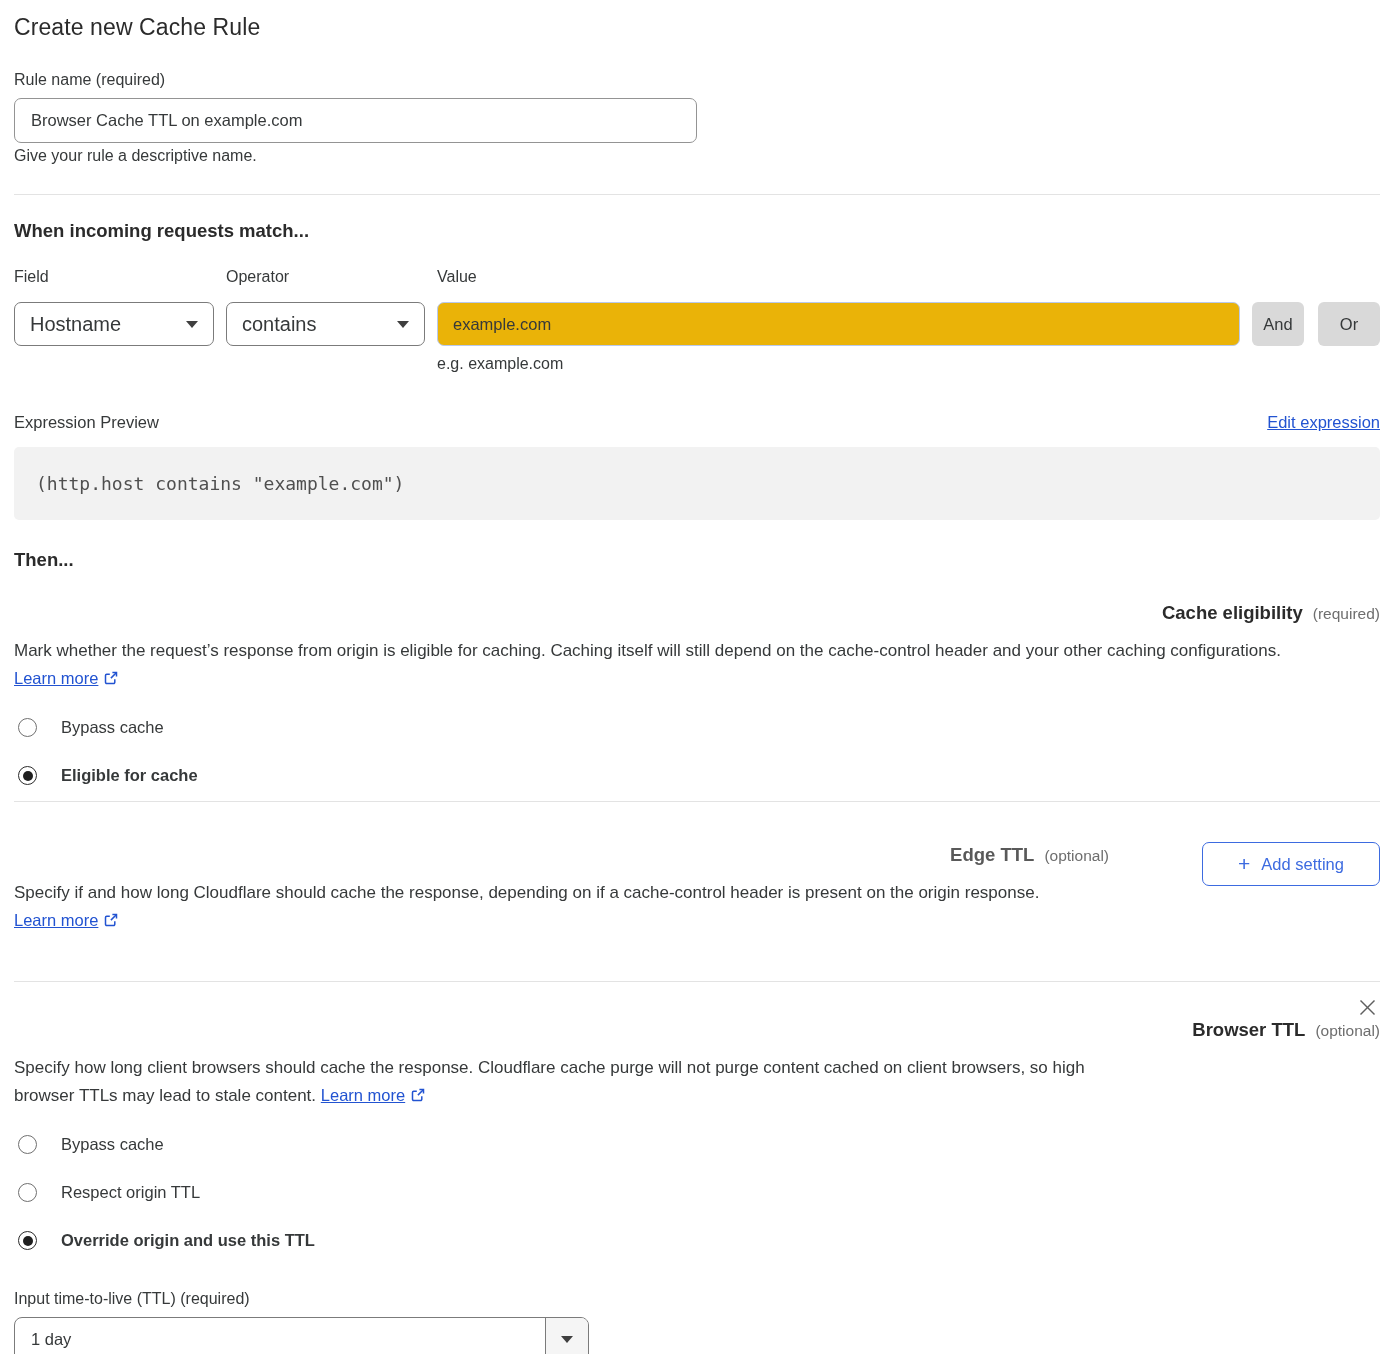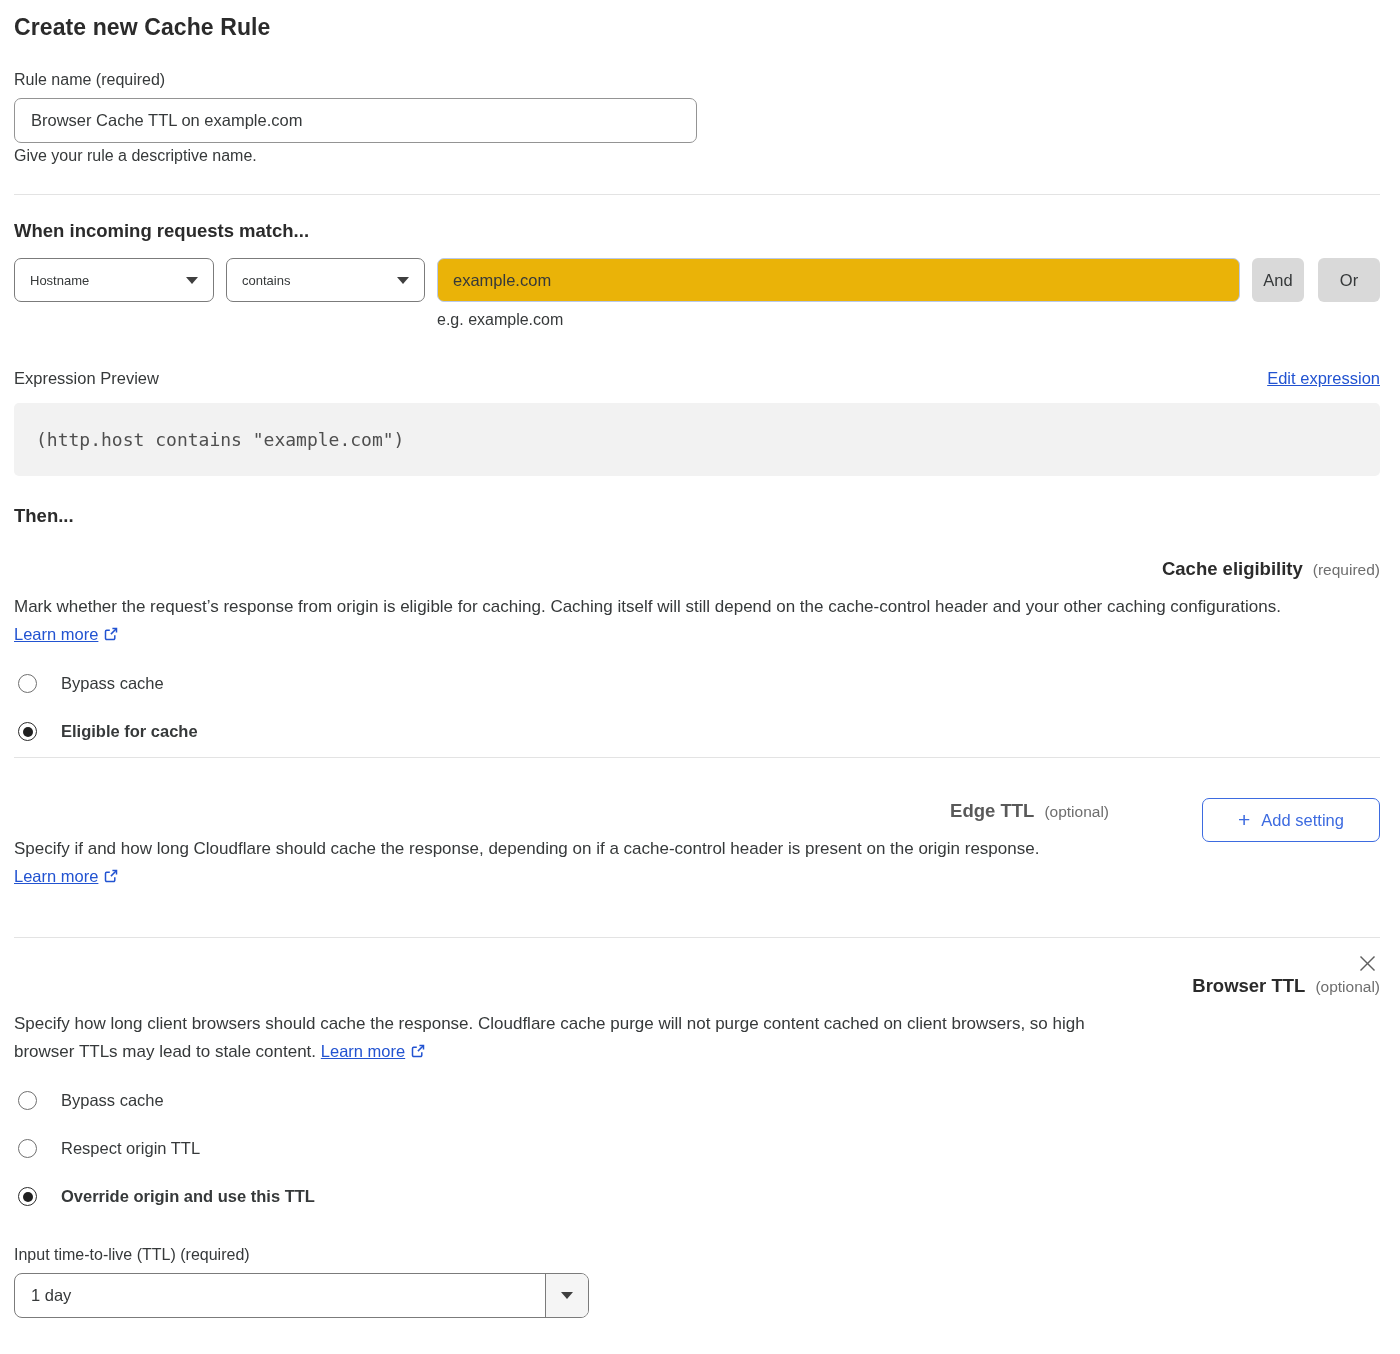--- a/index.html
+++ b/index.html
@@ -7,21 +7,21 @@
   body {
     width: 1400px;
     font-family: "Liberation Sans", sans-serif;
     color: #36393a;
     -webkit-font-smoothing: antialiased;
   }
   .container { padding: 14px 20px 18px 14px; }
 
   
   .page-title {
-    font-size: 23px; font-weight: 700; color: #2b2b2b;
+    font-size: 23px; font-weight: 400; color: #2b2b2b;
     margin: 0 0 30px 0; letter-spacing: 0.1px;
   }
   .section-heading {
     font-size: 18.5px; font-weight: 700; color: #2b2b2b; margin: 0;
   }
   .field-label { display: block; font-size: 16px; color: #36393a; margin-bottom: 9px; }
   .help-text { font-size: 16px; color: #36393a; margin-top: 4px; }
 
   .divider { border: none; border-top: 1px solid #e3e3e3; margin: 0; }
 
@@ -33,21 +33,21 @@
     font-family: "Liberation Sans", sans-serif; background: #fff; outline: none;
   }
   .controls-row { display: flex; gap: 12px; margin-top: 16px; }
   .labels-row { display: flex; gap: 12px; margin-top: 26px; }
   .labels-row .col-label { font-size: 16px; color: #36393a; }
   .w-field { width: 200px; } .w-operator { width: 199px; } .w-value { flex: 1; }
 
   .select-box {
     height: 44px; display: flex; align-items: center; justify-content: space-between;
     border: 1px solid #7b7b7b; border-radius: 7px; background: #fff;
-    padding: 0 15px; font-size: 13px; color: #36393a; cursor: pointer;
+    padding: 0 15px; font-size: 20px; color: #36393a; cursor: pointer;
   }
   .caret-down {
     width: 0; height: 0;
     border-left: 6px solid transparent; border-right: 6px solid transparent;
     border-top: 7px solid #3f3f3f;
   }
   .value-input {
     height: 44px; background: #eab308; border: 1px solid #b9c9ec; border-radius: 7px;
     padding: 0 15px; font-size: 16.5px; color: #36393a; outline: none;
     font-family: "Liberation Sans", sans-serif;
@@ -153,20 +153,25 @@
   <label class="field-label">Rule name (required)</label>
   <input class="text-input" type="text" value="Browser Cache TTL on example.com" style="">
   <div class="help-text">Give your rule a descriptive name.</div>
 
   <div style="height:29px"></div>
   <hr class="divider">
   <div style="height:25px"></div>
 
   <h2 class="section-heading">When incoming requests match...</h2>
 
+  <div class="labels-row">
+    <div class="col-label w-field">Field</div>
+    <div class="col-label w-operator">Operator</div>
+    <div class="col-label w-value">Value</div>
+  </div>
 
   <div class="controls-row">
     <div class="select-box w-field">
       <span>Hostname</span>
       <span class="caret-down"></span>
     </div>
     <div class="select-box w-operator">
       <span>contains</span>
       <span class="caret-down"></span>
     </div>

